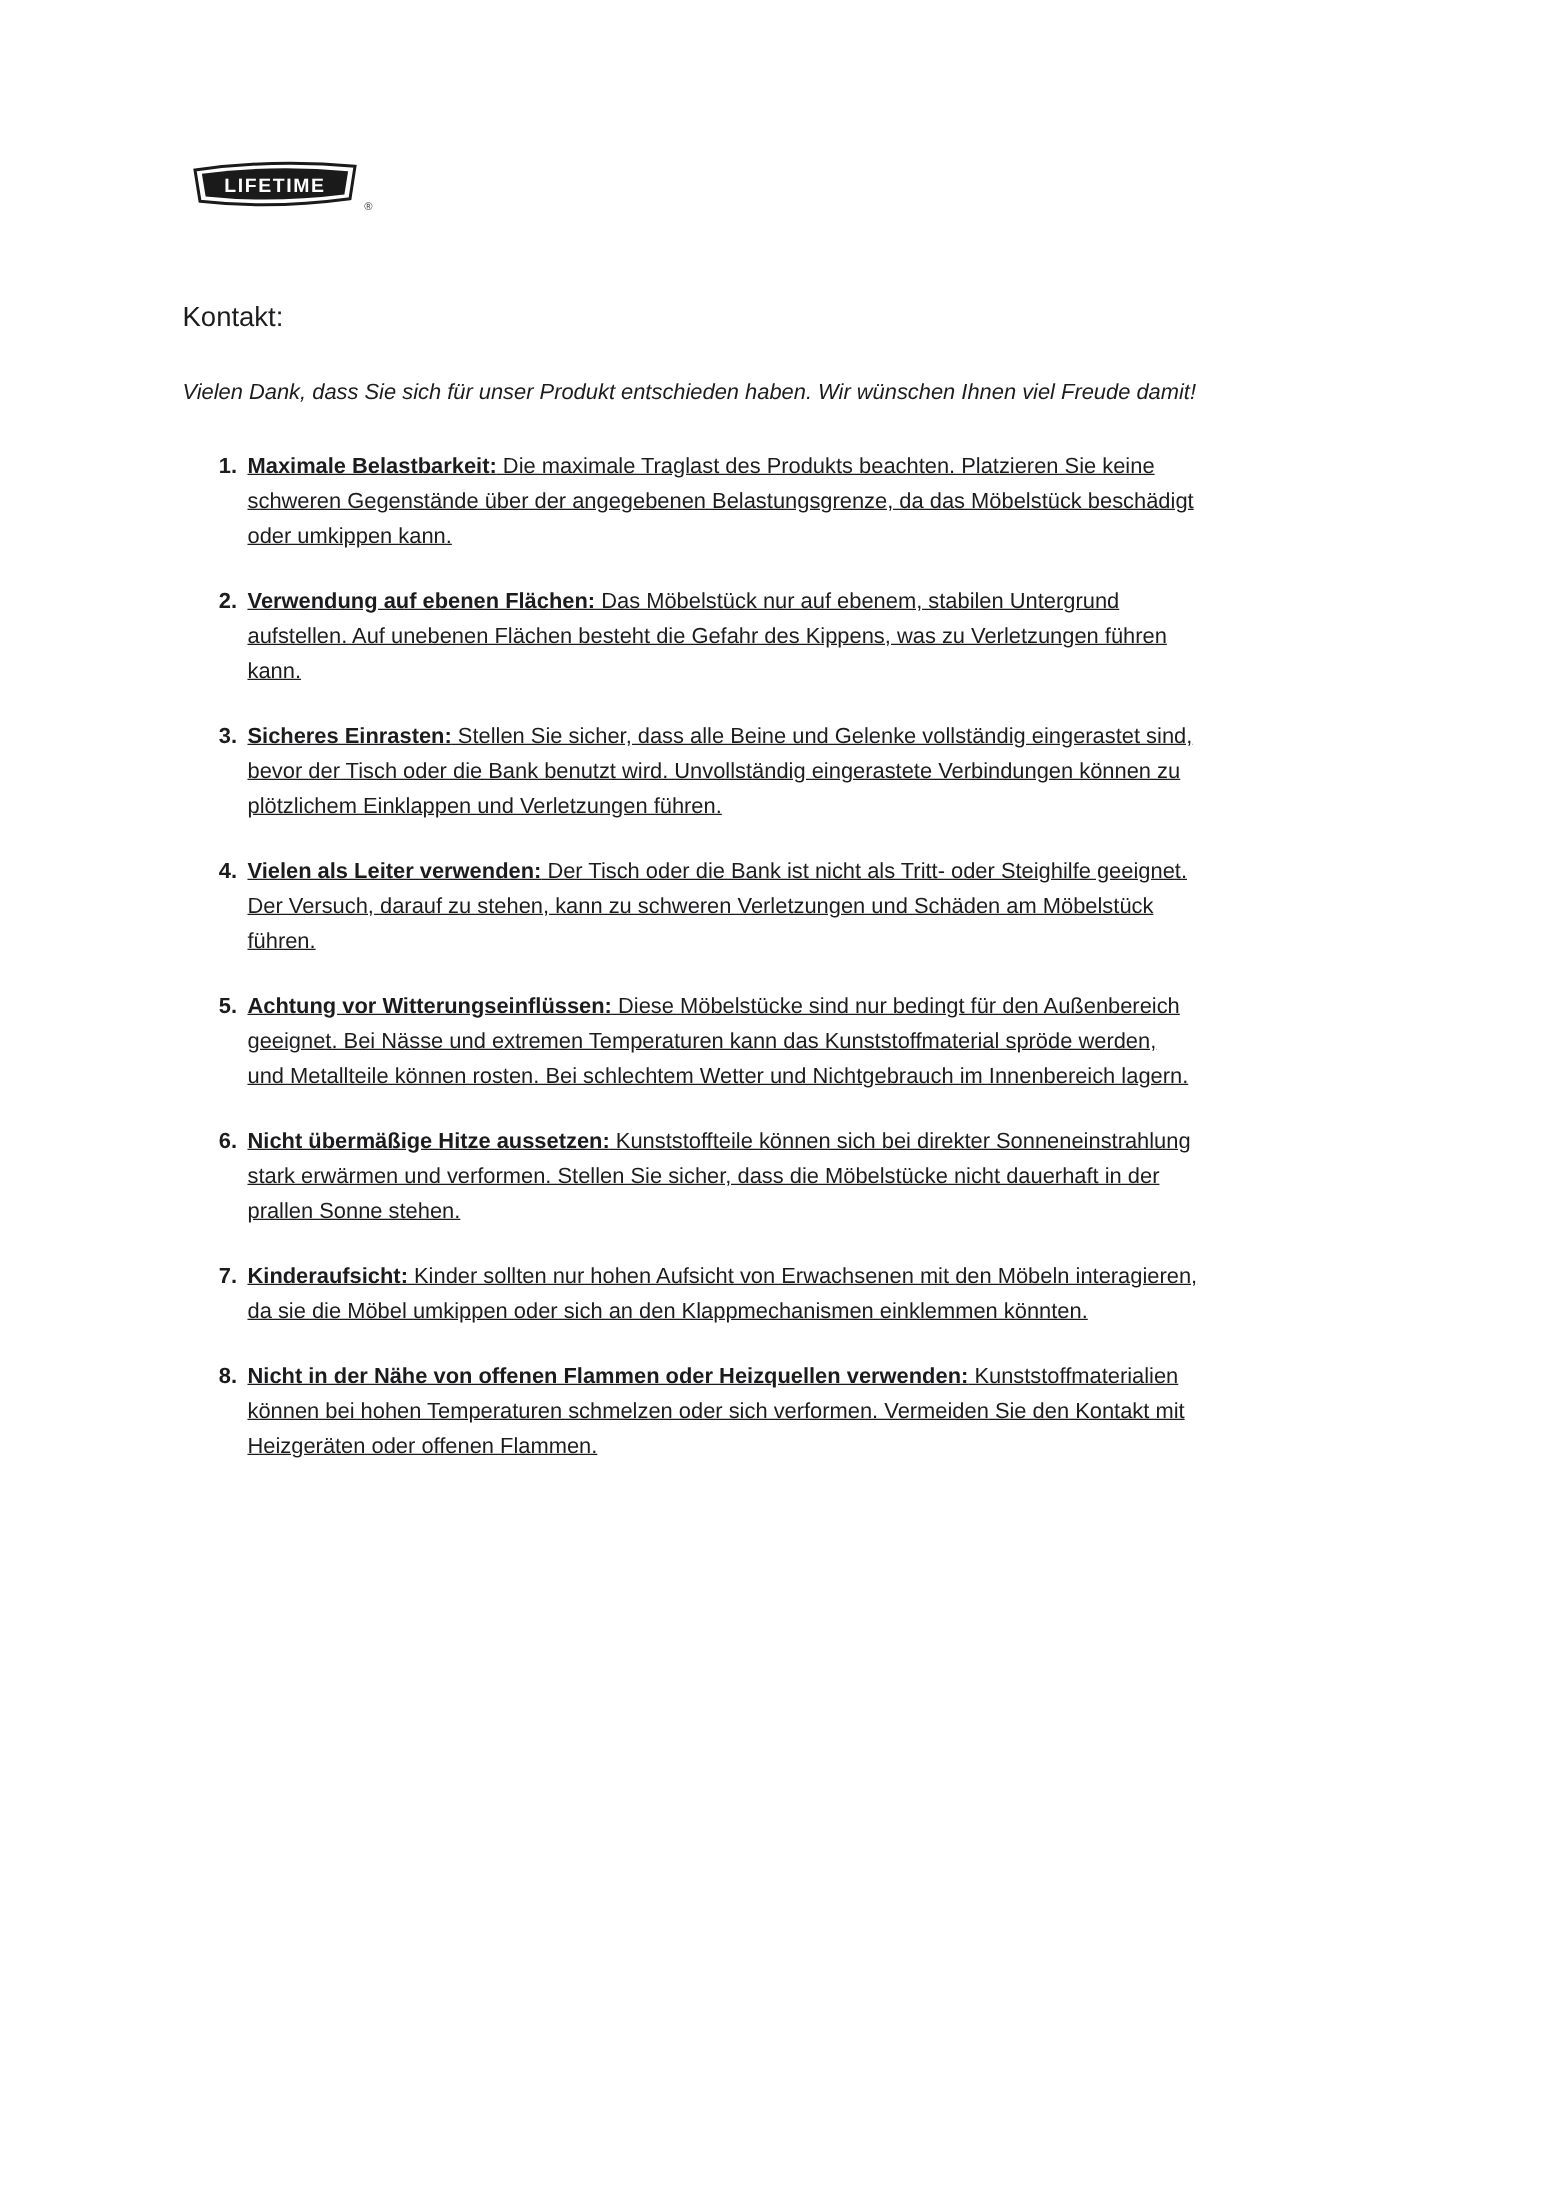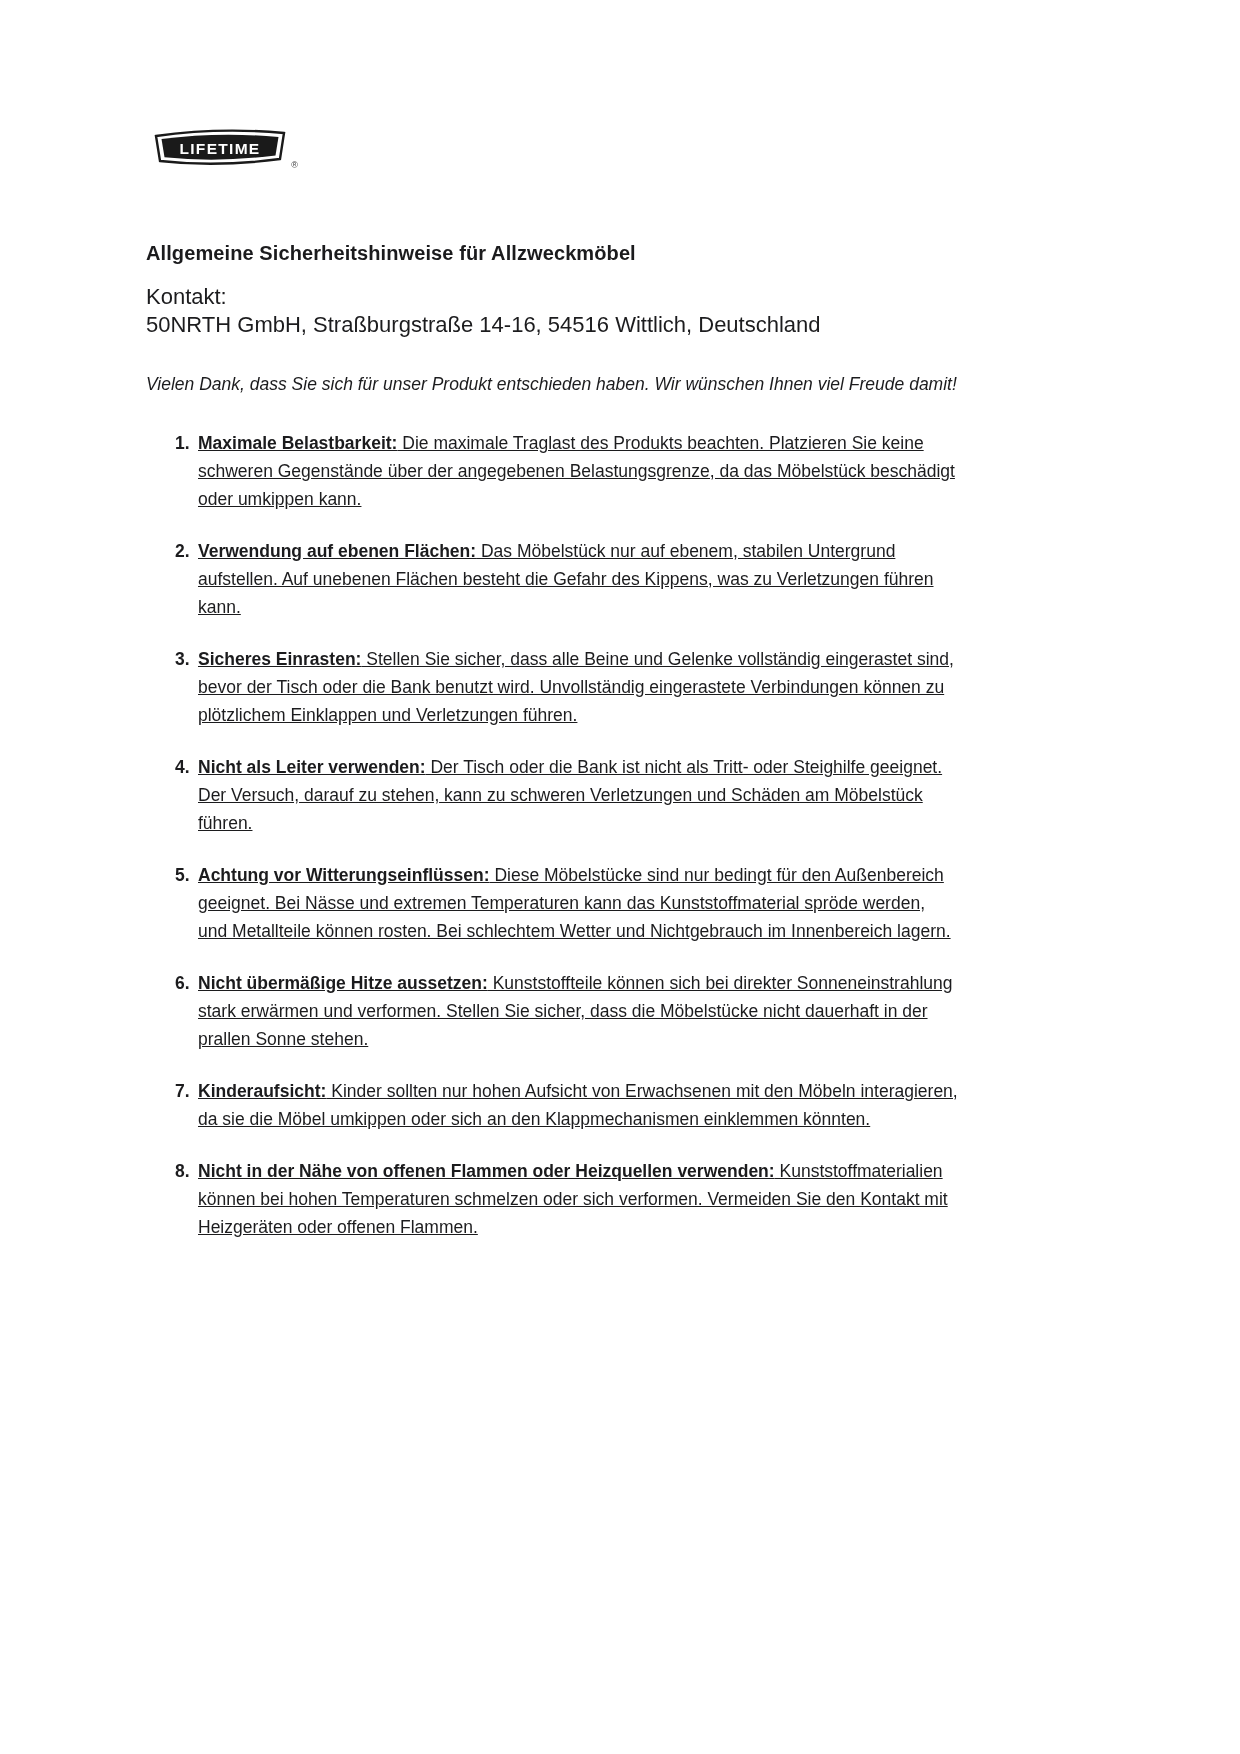--- a/index.html
+++ b/index.html
@@ -83,25 +83,23 @@
 
   <div class="logo-wrap">
     <svg width="134" height="40" viewBox="0 0 134 40" xmlns="http://www.w3.org/2000/svg">
       <path d="M 3 10 Q 66 1 131 7 L 127 33 Q 64 41.5 7 35 Z" fill="none" stroke="#1a1a1a" stroke-width="2.4"></path>
       <path d="M 8.5 13 Q 66 5.5 125.5 11 L 122.5 29.5 Q 64 36.8 11.5 31.2 Z" fill="#1a1a1a"></path>
       <text x="67" y="27.5" text-anchor="middle" fill="#ffffff" font-family="Liberation Sans, DejaVu Sans, sans-serif" font-size="15.5" font-weight="bold" letter-spacing="1.3">LIFETIME</text>
     </svg>
     <span class="reg">®</span>
   </div>
 
-  <h1>Allgemeine Sicherheitshinweise für Allzweckmöbel</h1>
 
   <div class="contact">
     <p>Kontakt:</p>
-    <p>50NRTH GmbH, Straßburgstraße 14-16, 54516 Wittlich, Deutschland</p>
   </div>
 
   <p class="para">Vielen Dank, dass Sie sich für unser Produkt entschieden haben. Wir wünschen Ihnen viel Freude damit!</p>
 
 
   <div class="list">
 
     <div class="item">
       <span class="num">1.</span>
       <span class="ibody"><b>Maximale Belastbarkeit:</b><span> Die maximale Traglast des Produkts beachten. Platzieren Sie keine schweren Gegenstände über der angegebenen Belastungsgrenze, da das Möbelstück beschädigt oder umkippen kann.</span></span>
@@ -112,21 +110,21 @@
       <span class="ibody"><b>Verwendung auf ebenen Flächen:</b><span> Das Möbelstück nur auf ebenem, stabilen Untergrund aufstellen. Auf unebenen Flächen besteht die Gefahr des Kippens, was zu Verletzungen führen kann.</span></span>
     </div>
 
     <div class="item">
       <span class="num">3.</span>
       <span class="ibody"><b>Sicheres Einrasten:</b><span> Stellen Sie sicher, dass alle Beine und Gelenke vollständig eingerastet sind, bevor der Tisch oder die Bank benutzt wird. Unvollständig eingerastete Verbindungen können zu plötzlichem Einklappen und Verletzungen führen.</span></span>
     </div>
 
     <div class="item">
       <span class="num">4.</span>
-      <span class="ibody"><b>Nicht als Leiter verwenden:</b><span> Der Tisch oder die Bank ist nicht als Tritt- oder Steighilfe geeignet. Der Versuch, darauf zu stehen, kann zu schweren Verletzungen und Schäden am Möbelstück führen.</span></span>
+      <span class="ibody"><b>Vielen als Leiter verwenden:</b><span> Der Tisch oder die Bank ist nicht als Tritt- oder Steighilfe geeignet. Der Versuch, darauf zu stehen, kann zu schweren Verletzungen und Schäden am Möbelstück führen.</span></span>
     </div>
 
     <div class="item">
       <span class="num">5.</span>
       <span class="ibody"><b>Achtung vor Witterungseinflüssen:</b><span> Diese Möbelstücke sind nur bedingt für den Außenbereich geeignet. Bei Nässe und extremen Temperaturen kann das Kunststoffmaterial spröde werden, und Metallteile können rosten. Bei schlechtem Wetter und Nichtgebrauch im Innenbereich lagern.</span></span>
     </div>
 
     <div class="item">
       <span class="num">6.</span>
       <span class="ibody"><b>Nicht übermäßige Hitze aussetzen:</b><span> Kunststoffteile können sich bei direkter Sonneneinstrahlung stark erwärmen und verformen. Stellen Sie sicher, dass die Möbelstücke nicht dauerhaft in der prallen Sonne stehen.</span></span>

